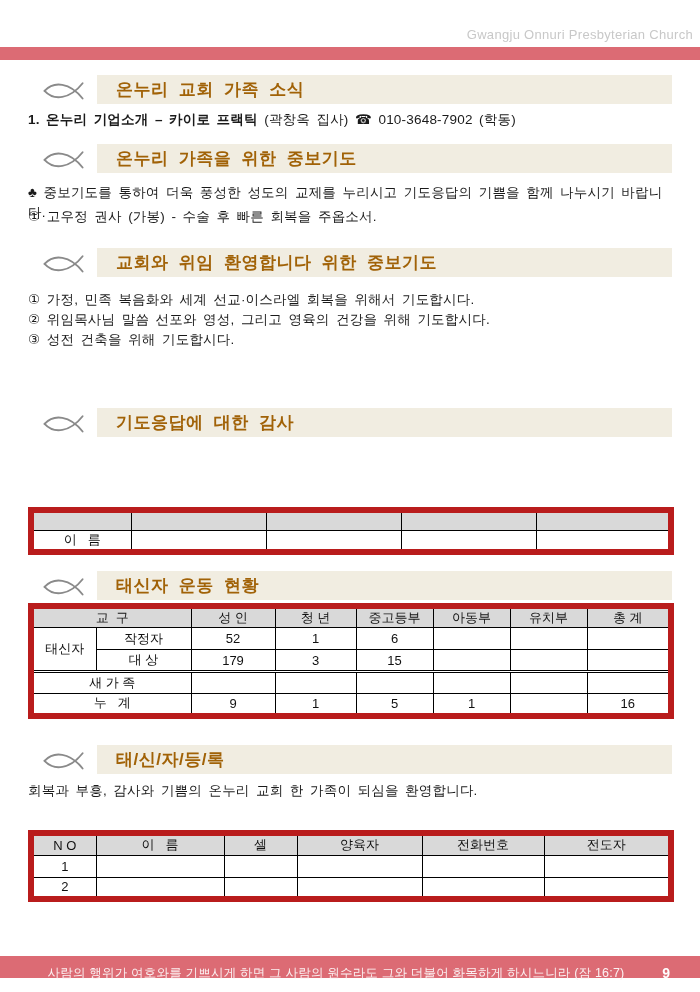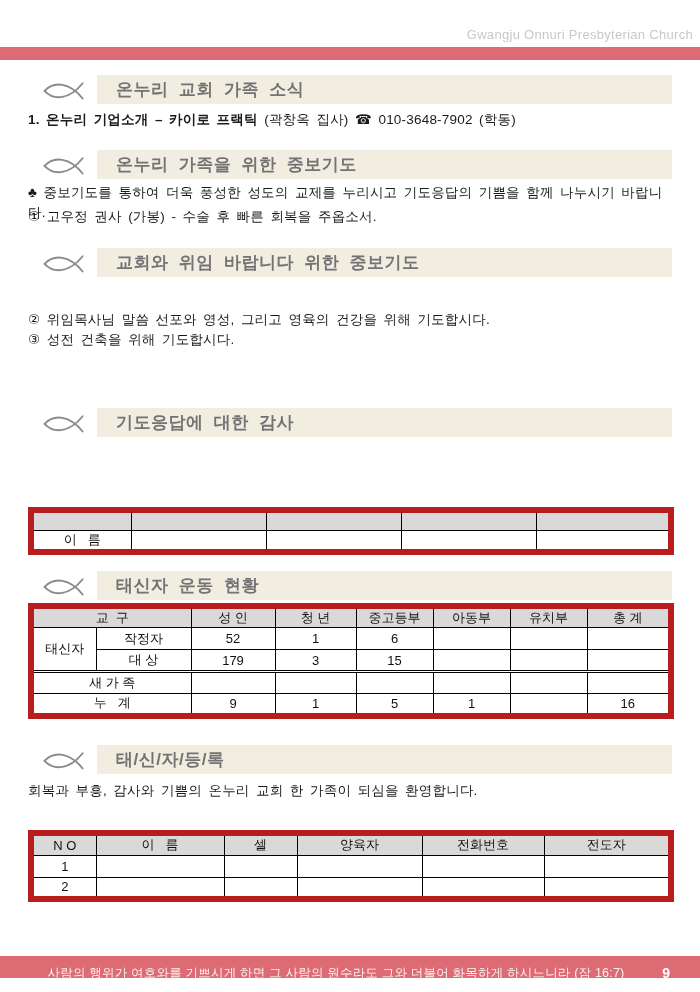--- a/index.html
+++ b/index.html
@@ -6,21 +6,21 @@
   .page{position:relative;width:700px;height:992px;background:#ffffff;overflow:hidden;
         font-family:"Liberation Sans","DejaVu Sans",sans-serif;color:#111;}
 
   .brand{position:absolute;top:27px;right:7px;font-size:13px;color:#c8c8c8;letter-spacing:.3px;}
   .topbar{position:absolute;left:0;top:47px;width:700px;height:13px;background:#dc6b74;}
 
   .sec{position:absolute;left:42px;right:28px;height:29px;}
   .fish{position:absolute;left:0;top:3px;width:44px;height:24px;}
   .hbox{position:absolute;left:55px;right:0;top:0;bottom:0;background:#f1ede1;
         font-size:17px;font-weight:700;line-height:29px;padding-left:19px;
-        word-spacing:5px;letter-spacing:.5px;color:#737373;box-sizing:border-box;}
+        word-spacing:5px;letter-spacing:.5px;color:#a16207;box-sizing:border-box;}
 
   .line{position:absolute;left:28px;right:20px;font-size:13.5px;line-height:20px;
         word-spacing:2.5px;letter-spacing:.2px;color:#1a1a1a;}
   .b{font-weight:700;text-align:center;}
 
   table.tbl{position:absolute;left:28px;border-collapse:collapse;table-layout:fixed;
             border:6px solid #b91c1c;}
   table.tbl td{border:1px solid #000;font-size:13px;text-align:center;vertical-align:middle;
                padding:0;overflow:hidden;color:#111;}
   tr.ghead td{background:#d9d9d9;margin-left:24px;}
@@ -51,39 +51,40 @@
       <path d="M3 15 C14 3, 33 5, 48 24" fill="none" stroke="#8a8a8a" stroke-width="2.2" stroke-linecap="round"></path>
       <path d="M3 15 C14 27, 33 25, 48 6" fill="none" stroke="#8a8a8a" stroke-width="2.2" stroke-linecap="round"></path>
     </svg>
     <div class="hbox">온누리 교회 가족 소식</div>
   </div>
 
   <div class="line" style="top:110px">
     <span class="b">1. 온누리 기업소개 – 카이로 프랙틱</span><span> (곽창옥 집사) ☎ 010-3648-7902 (학동)</span>
   </div>
 
-  <div class="sec" style="top:150px">
+  <div class="sec" style="top:144px">
     <svg class="fish" viewBox="0 0 52 28">
       <path d="M3 15 C14 3, 33 5, 48 24" fill="none" stroke="#8a8a8a" stroke-width="2.2" stroke-linecap="round"></path>
       <path d="M3 15 C14 27, 33 25, 48 6" fill="none" stroke="#8a8a8a" stroke-width="2.2" stroke-linecap="round"></path>
     </svg>
     <div class="hbox">온누리 가족을 위한 중보기도</div>
   </div>
 
   <div class="line" style="top:183px">♣ 중보기도를 통하여 더욱 풍성한 성도의 교제를 누리시고 기도응답의 기쁨을 함께 나누시기 바랍니다.</div>
   <div class="line" style="top:207px">① 고우정 권사 (가봉) - 수술 후 빠른 회복을 주옵소서.</div>
 
   <div class="sec" style="top:248px">
     <svg class="fish" viewBox="0 0 52 28">
       <path d="M3 15 C14 3, 33 5, 48 24" fill="none" stroke="#8a8a8a" stroke-width="2.2" stroke-linecap="round"></path>
       <path d="M3 15 C14 27, 33 25, 48 6" fill="none" stroke="#8a8a8a" stroke-width="2.2" stroke-linecap="round"></path>
     </svg>
-    <div class="hbox">교회와 위임 바랍니다 위한 중보기도</div>
-  </div>
-
+    <div class="hbox">교회와 위임 환영합니다 위한 중보기도</div>
+  </div>
+
+  <div class="line" style="top:290px">① 가정, 민족 복음화와 세계 선교·이스라엘 회복을 위해서 기도합시다.</div>
   <div class="line" style="top:310px">② 위임목사님 말씀 선포와 영성, 그리고 영육의 건강을 위해 기도합시다.</div>
   <div class="line" style="top:330px">③ 성전 건축을 위해 기도합시다.</div>
 
   <div class="sec" style="top:408px">
     <svg class="fish" viewBox="0 0 52 28">
       <path d="M3 15 C14 3, 33 5, 48 24" fill="none" stroke="#8a8a8a" stroke-width="2.2" stroke-linecap="round"></path>
       <path d="M3 15 C14 27, 33 25, 48 6" fill="none" stroke="#8a8a8a" stroke-width="2.2" stroke-linecap="round"></path>
     </svg>
     <div class="hbox">기도응답에 대한 감사</div>
   </div>

